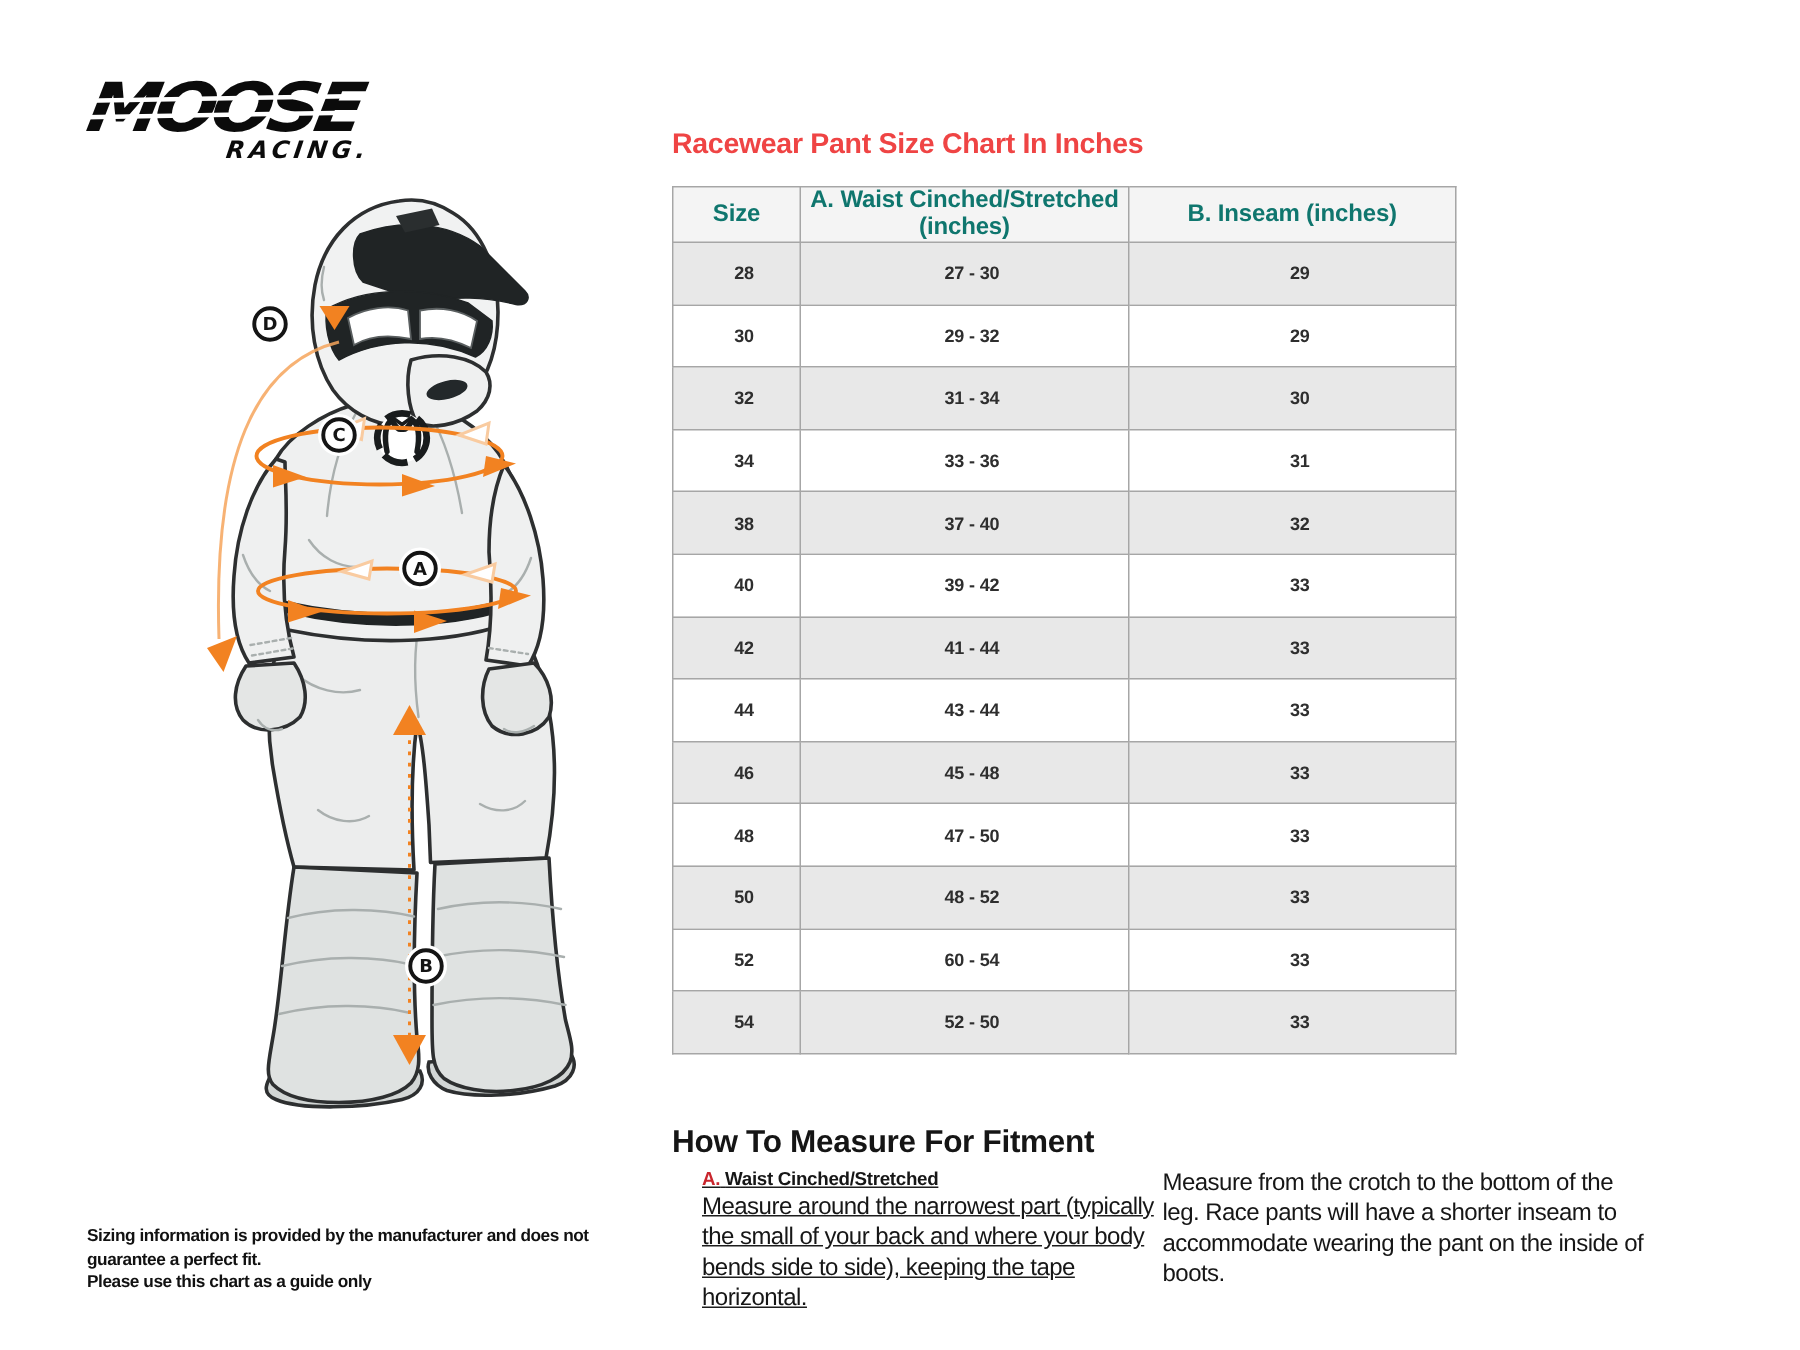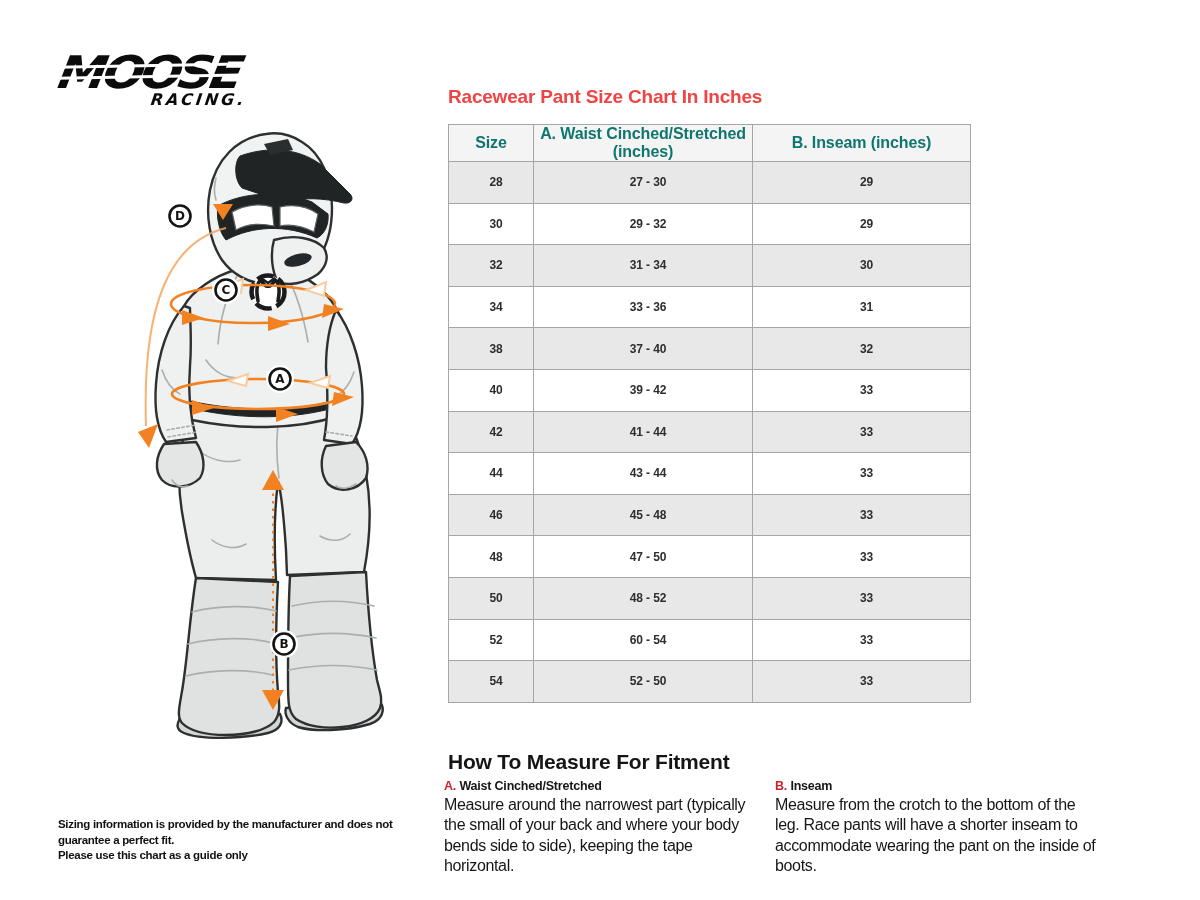--- a/index.html
+++ b/index.html
@@ -40,21 +40,21 @@
   table{border-collapse:collapse;table-layout:fixed;width:522px;}
   th,td{border:1px solid var(--grid);text-align:center;vertical-align:middle;
         font-size:12px;font-weight:700;color:#2e2e2e;letter-spacing:-0.1px;}
   thead th{height:30px;background:var(--head-bg);font-size:16px;color:#0f766e;}
   tbody td{height:41.6px;background:#fff;padding-left:10px;}
   tbody tr:nth-child(odd) td{background:var(--row-alt);}
   col.c1{width:85px;} col.c2{width:219px;} col.c3{width:218px;}
 
   
   .m-block{top:779px;}
-  .m-block.a{left:444px;width:318px;}
+  .m-block.a{left:468px;width:318px;text-decoration:underline;}
   .m-block.b{left:775px;width:322px;}
   .m-label{font-size:12.5px;font-weight:700;color:#161616;margin-bottom:2px;letter-spacing:-0.2px;}
   .m-label .red{color:var(--red);}
   .m-text{font-size:16px;line-height:1.28;color:#161616;letter-spacing:-0.35px;}
 
   
   .disclaimer{left:58px;top:817px;width:380px;font-size:11.5px;font-weight:700;
               line-height:1.35;color:#111;letter-spacing:-0.3px;}
 
   
@@ -298,24 +298,20 @@
 
   <div class="abs m-block a">
     <div class="m-label">
       <span class="red">A.</span>
       <span>Waist Cinched/Stretched</span>
     </div>
     <div class="m-text">Measure around the narrowest part (typically the small of your back and where your body bends side to side), keeping the tape horizontal.</div>
   </div>
 
   <div class="abs m-block b">
-    <div class="m-label">
-      <span class="red">B.</span>
-      <span>Inseam</span>
-    </div>
     <div class="m-text">Measure from the crotch to the bottom of the leg. Race pants will have a shorter inseam to accommodate wearing the pant on the inside of boots.</div>
   </div>
 
   <div class="abs disclaimer">
     <div>Sizing information is provided by the manufacturer and does not guarantee a perfect fit.</div>
     <div>Please use this chart as a guide only</div>
   </div>
 
 </div>
 

